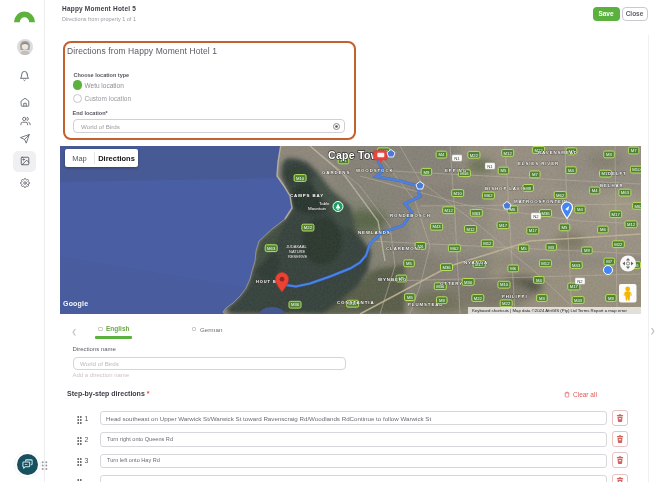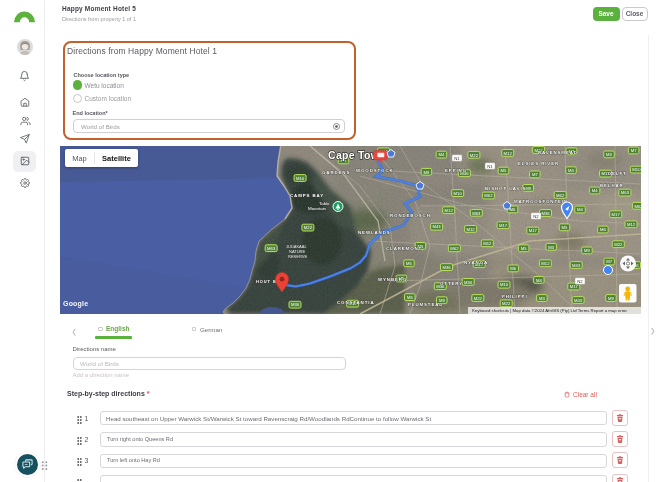--- a/index.html
+++ b/index.html
@@ -544,21 +544,21 @@
   <rect x="408" y="161" width="173" height="7" fill="#fff" opacity=".72"></rect>
   <text x="412" y="166" font-size="4.3" fill="#1a1a1a" font-family="Liberation Sans, sans-serif">Keyboard shortcuts | Map data ©2024 AfriGIS (Pty) Ltd  Terms  Report a map error</text>
 
   <text x="3" y="160" font-size="7" fill="#fff" font-family="Liberation Sans, sans-serif" font-weight="bold" letter-spacing=".2" opacity=".95">Google</text>
 </svg>
 </div>
 
 <div class="abs" style="left:65px;top:149px;width:73px;height:18px;background:#fff;border-radius:2px;box-shadow:0 1px 3px rgba(0,0,0,.3);font-size:7.5px;display:flex;align-items:center">
   <div style="width:29px;text-align:center;color:#565656">Map</div>
   <div style="width:1px;height:12px;background:#e6e6e6"></div>
-  <div style="flex:1;text-align:center;color:#111;font-weight:bold">Satellite</div>
+  <div style="flex:1;text-align:center;color:#111;font-weight:bold">Directions</div>
 </div>
 
 <div class="abs" style="left:71.5px;top:327.5px;font-size:6.5px;color:#c3c3c8">❮</div>
 <div class="abs" style="left:650px;top:326.5px;font-size:6.5px;color:#c3c3c8">❯</div>
 
 <div class="abs" style="left:98px;top:326.5px;width:4.5px;height:4.5px;border:1px solid #c9c9ce;border-radius:1px"></div>
 <div class="abs" style="left:106px;top:325.2px;font-size:6.5px;font-weight:bold;color:#69a844">English</div>
 <div class="abs" style="left:94.5px;top:336.3px;width:37px;height:2.3px;background:#5bb13d;border-radius:1px"></div>
 
 <div class="abs" style="left:191.5px;top:326.5px;width:4.5px;height:4.5px;border:1px solid #c9c9ce;border-radius:1px"></div>

